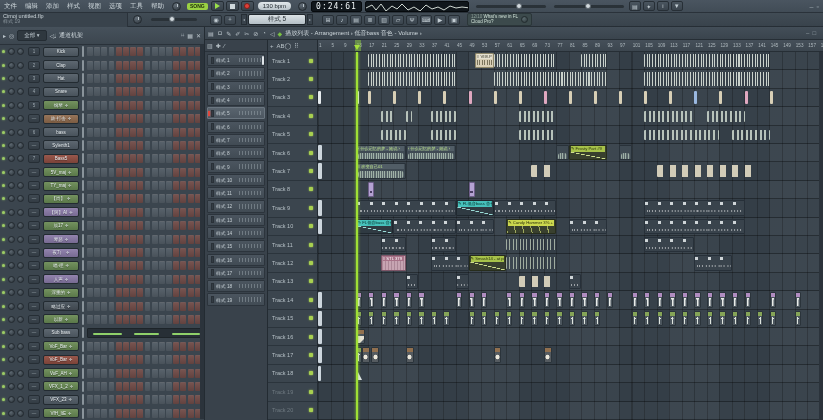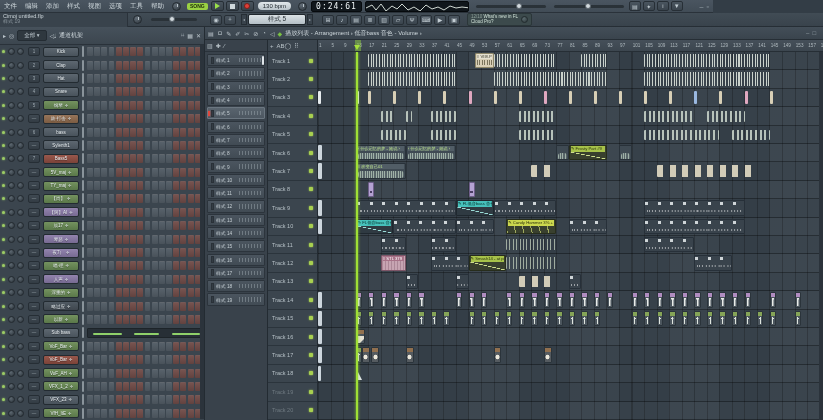--- a/index.html
+++ b/index.html
@@ -2,21 +2,21 @@
 <html><head>
 <meta charset="utf-8">
 <style>
   html,body{margin:0;padding:0;background:#1c2228;}
   .app{position:relative;width:823px;height:420px;overflow:hidden;
        font-family:"Liberation Sans",sans-serif;background:#333d46;color:#c3ccd2;
        -webkit-font-smoothing:antialiased;}
   .app *{box-sizing:border-box;}
 
   
-  .titlebar{position:absolute;left:0;top:0;width:713px;height:13px;background:linear-gradient(#4a5560,#414c56);
+  .titlebar{position:absolute;left:0;top:0;width:823px;height:13px;background:linear-gradient(#4a5560,#414c56);
             border-bottom:1px solid #2a323a;display:flex;align-items:center;font-size:6.5px;}
   .menu-item{padding:0 4px;color:#ccd5da;cursor:default;}
   .toolbar2{position:absolute;left:0;top:13px;width:823px;height:14px;background:linear-gradient(#414c55,#39434c);
             border-bottom:1px solid #262e35;display:flex;align-items:center;}
   .knob{width:9px;height:9px;border-radius:50%;background:radial-gradient(circle at 35% 30%,#636e78,#2c343b);
         border:1px solid #232a30;position:relative;flex:0 0 auto;}
   .knob:after{content:"";position:absolute;left:4px;top:1px;width:1px;height:3px;background:#b9c3c9;}
   .led-chip{background:#9ad143;color:#20300b;font-size:5px;font-weight:bold;border-radius:2px;
             padding:1px 3px;margin:0 2px;line-height:1;}
   .tbtn{width:13px;height:10px;background:linear-gradient(#49545e,#39434b);border:1px solid #262e35;border-radius:2px;

